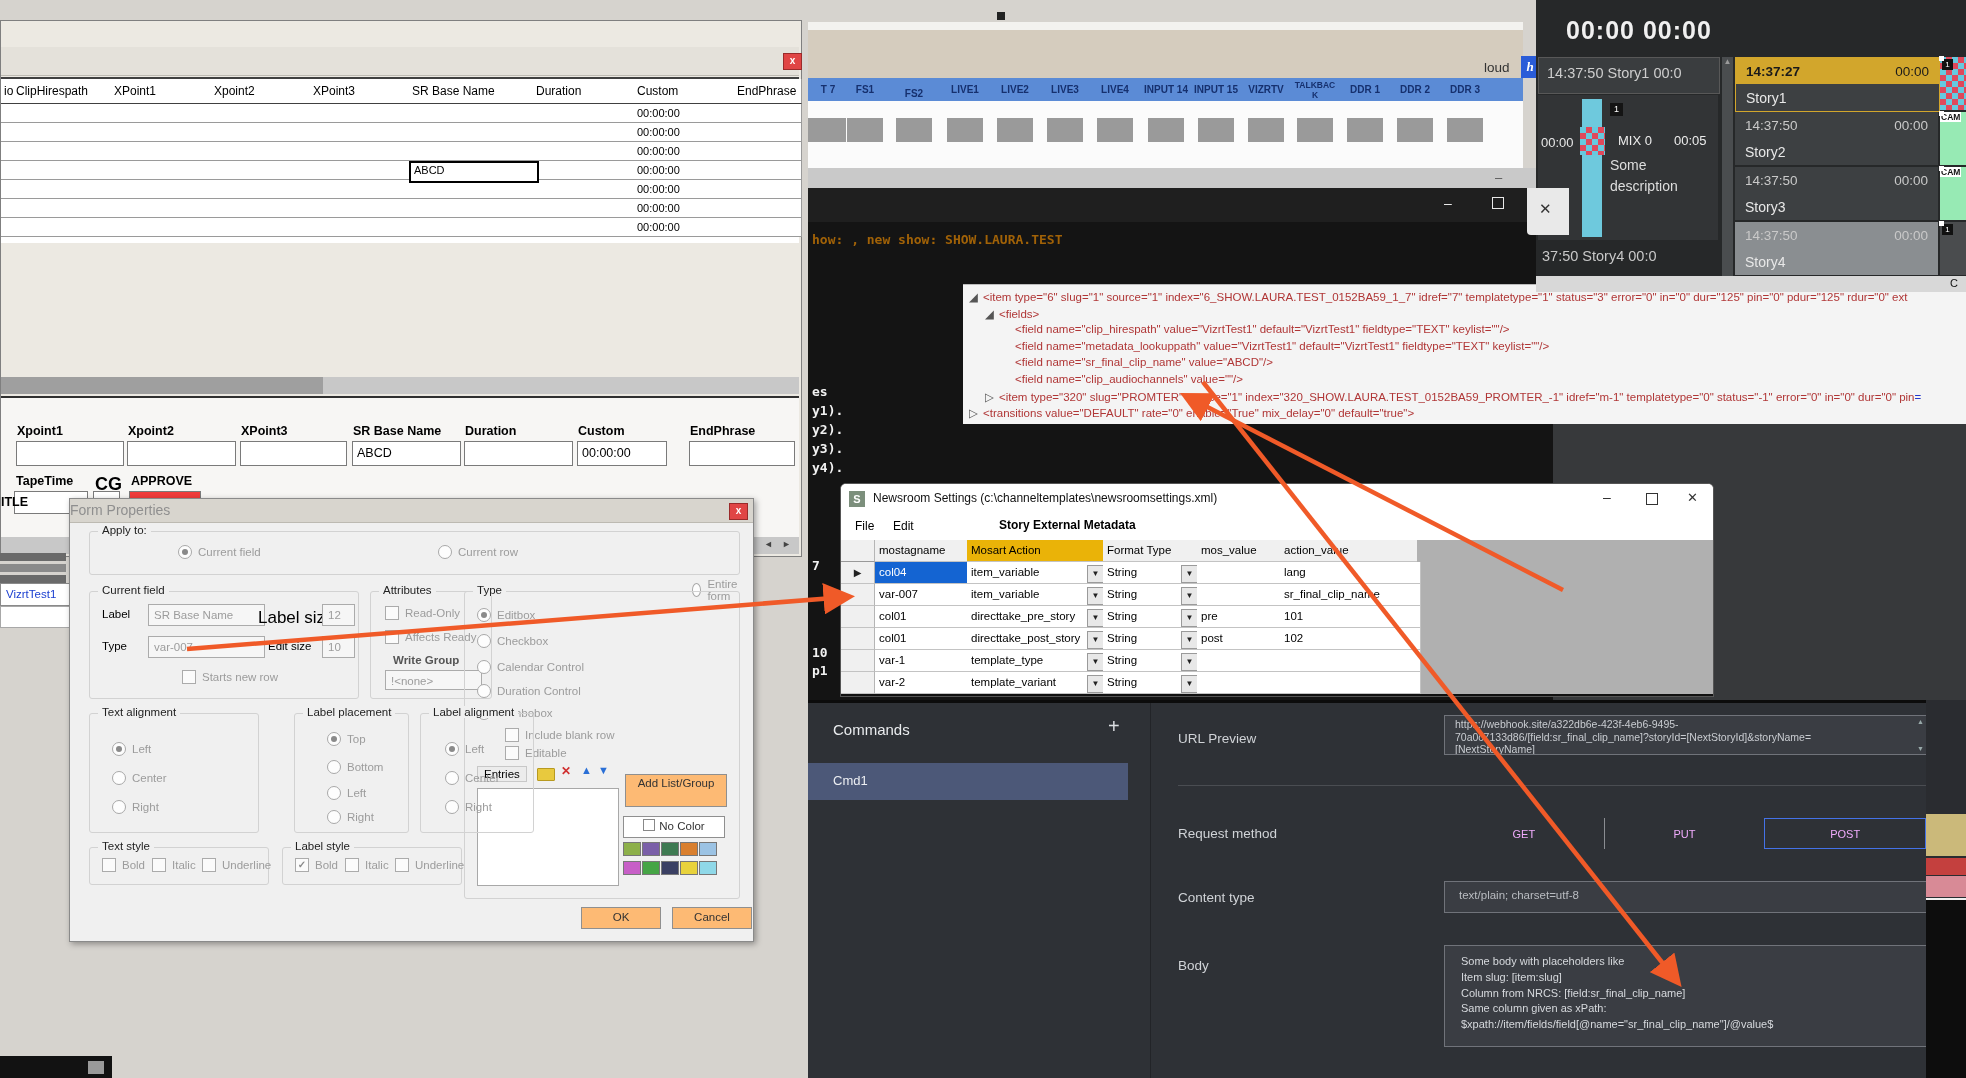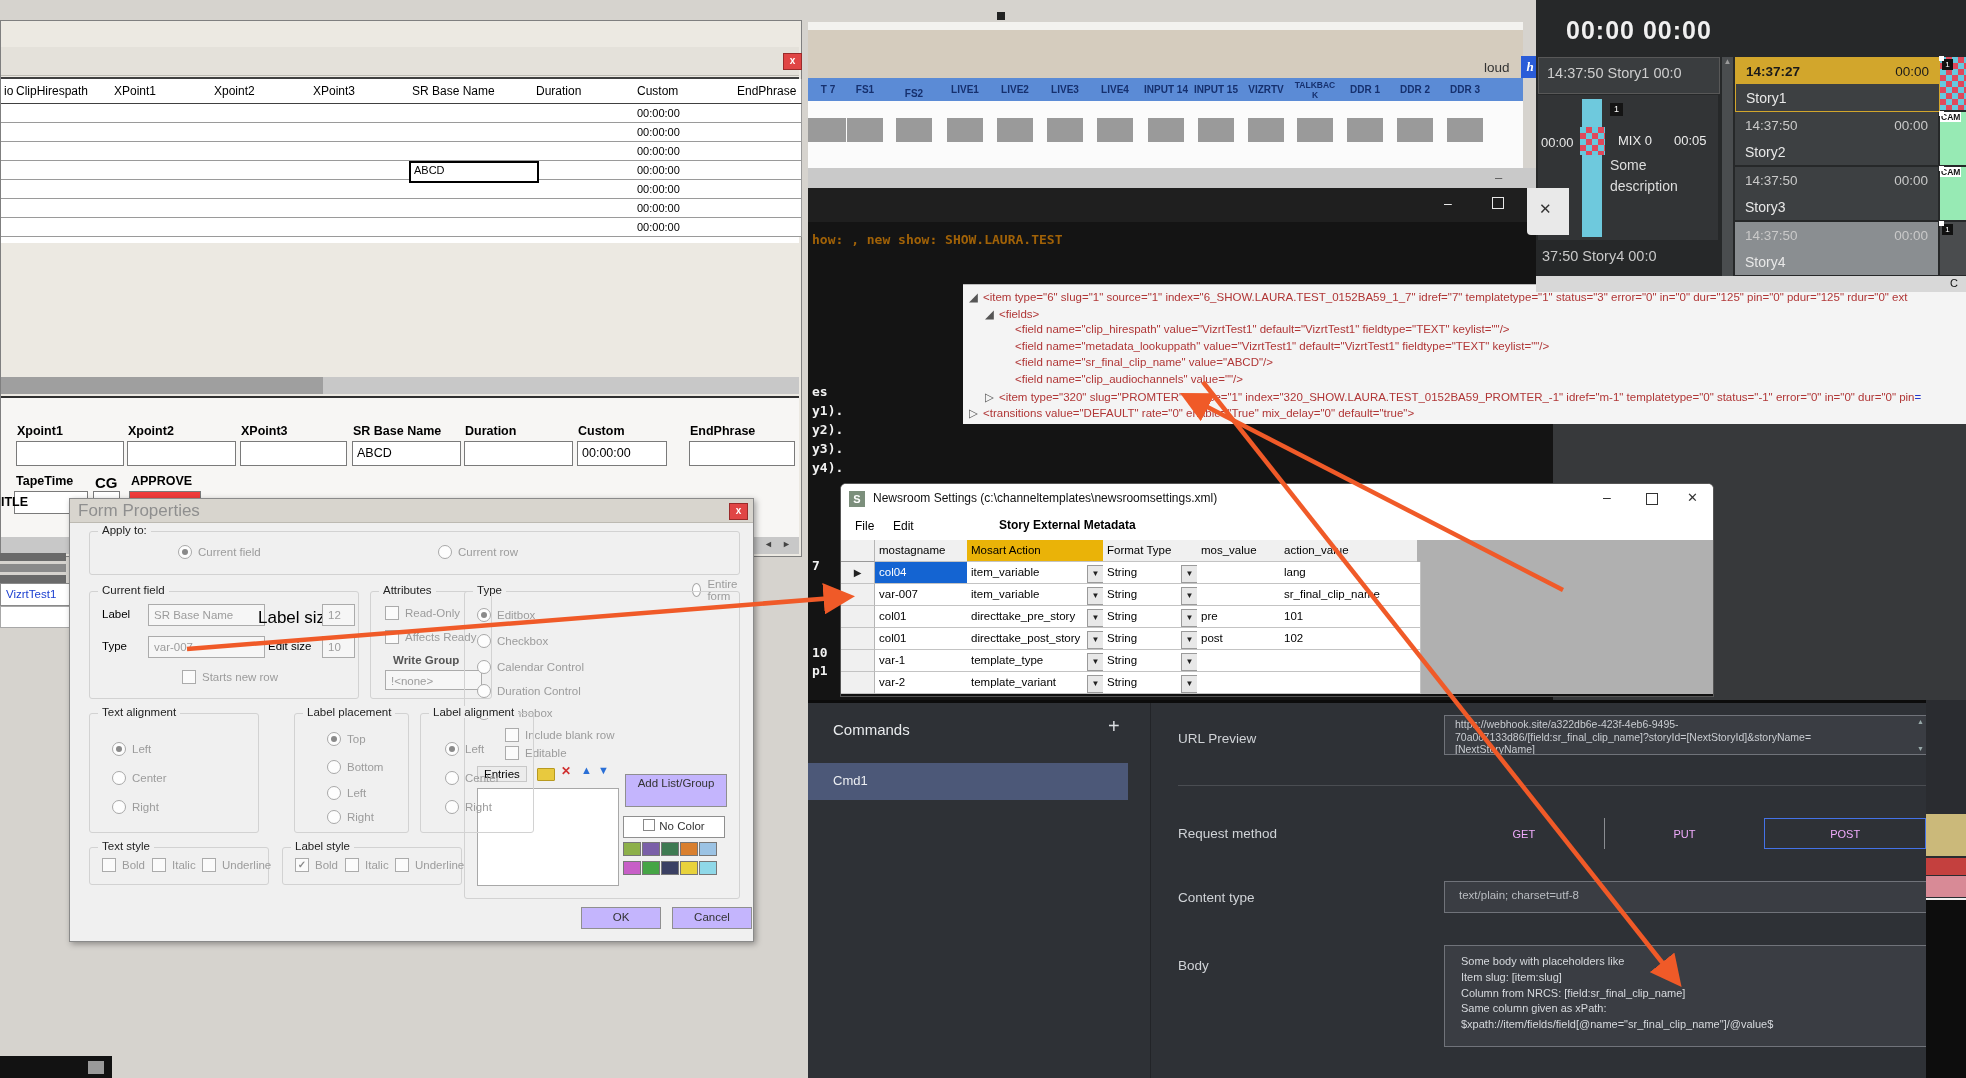--- a/index.html
+++ b/index.html
@@ -10,31 +10,31 @@
   .win{background:#ece9e2;border:1px solid #7f7f7f;}
   .closeX{background:#e04545;color:#fff;font:bold 10px "Liberation Sans",sans-serif;
     text-align:center;line-height:14px;border:1px solid #9a2a2a;cursor:default;}
   
   .gtable{background:#fff;border-top:2px solid #404040;}
   .gcell{position:absolute;border-right:1px solid #9a9a9a;border-bottom:1px solid #9a9a9a;
     font-size:11px;line-height:18px;padding-left:3px;overflow:hidden;white-space:nowrap;background:#fff;}
   .ghead{font-size:12px;font-weight:normal;background:#fff;border-bottom:1px solid #404040;line-height:24px;}
   
   .dlg{background:#f0f0f0;border:1px solid #8a8a8a;box-shadow:2px 2px 6px rgba(0,0,0,.35);}
-  .dlg-title{background:#d8d5ce;color:#8f8f8f;font-size:17px;line-height:23px;padding-left:8px;border-bottom:1px solid #bdbab2;}
+  .dlg-title{background:#d8d5ce;color:#8f8f8f;font-size:14px;line-height:23px;border-bottom:1px solid #bdbab2;}
   .grp{position:absolute;border:1px solid #d2d2d2;border-radius:3px;}
   .grp>.legend{position:absolute;top:-8px;left:8px;background:#f0f0f0;padding:0 4px;font-size:11.5px;color:#222;}
   .radio{position:absolute;display:flex;align-items:center;gap:6px;font-size:11.5px;color:#9c9c9c;}
   .radio .rc{width:12px;height:12px;border-radius:50%;border:1px solid #a8a8a8;background:#fdfdfd;position:relative;}
   .radio.sel .rc:after{content:"";position:absolute;left:3px;top:3px;width:6px;height:6px;border-radius:50%;background:#8a8a8a;}
   .check{position:absolute;display:flex;align-items:center;gap:6px;font-size:11.5px;color:#9c9c9c;}
   .check .cb{width:12px;height:12px;border:1px solid #ababab;background:#fbfbfb;font:bold 10px/12px "Liberation Sans",sans-serif;text-align:center;color:#8a8a8a;}
   .tbox{position:absolute;border:1px solid #ababab;background:#f6f6f6;color:#9c9c9c;font-size:11.5px;
     line-height:20px;padding-left:5px;overflow:hidden;white-space:nowrap;}
-  .btn{position:absolute;background:#c4b5fd;border:1px solid #8f8f8f;font-size:11.5px;color:#333;
+  .btn{position:absolute;background:#fdba74;border:1px solid #8f8f8f;font-size:11.5px;color:#333;
     text-align:center;cursor:default;}
   .flabel{position:absolute;font-weight:bold;font-size:12.5px;white-space:nowrap;}
   
   .mono{font-family:"DejaVu Sans Mono",monospace;}
   
   .xline{position:absolute;font-size:11.5px;white-space:nowrap;color:#b03636;}
   .xline .v{color:#2337cc;}
   .xline .ex{color:#555;display:inline-block;width:14px;}
   
   .ncell{position:absolute;background:#fff;border-right:1px solid #c3c3c3;border-bottom:1px solid #c3c3c3;
@@ -149,21 +149,21 @@
         <div class="abs" style="left: 352px; top: 28px; font-weight: bold; font-size: 12.5px; white-space: nowrap;">SR Base Name</div>
         <div class="abs" style="left: 351px; top: 45px; width: 103px; height: 23px; background: rgb(255, 255, 255); border: 1px solid rgb(122, 122, 122); font-size: 12.5px; line-height: 22px; padding-left: 4px;">ABCD</div>
         <div class="abs" style="left: 464px; top: 28px; font-weight: bold; font-size: 12.5px; white-space: nowrap;">Duration</div>
         <div class="abs" style="left: 463px; top: 45px; width: 103px; height: 23px; background: rgb(255, 255, 255); border: 1px solid rgb(122, 122, 122); font-size: 12.5px; line-height: 22px; padding-left: 4px;"></div>
         <div class="abs" style="left: 577px; top: 28px; font-weight: bold; font-size: 12.5px; white-space: nowrap;">Custom</div>
         <div class="abs" style="left: 576px; top: 45px; width: 84px; height: 23px; background: rgb(255, 255, 255); border: 1px solid rgb(122, 122, 122); font-size: 12.5px; line-height: 22px; padding-left: 4px;">00:00:00</div>
         <div class="abs" style="left: 689px; top: 28px; font-weight: bold; font-size: 12.5px; white-space: nowrap;">EndPhrase</div>
         <div class="abs" style="left: 688px; top: 45px; width: 100px; height: 23px; background: rgb(255, 255, 255); border: 1px solid rgb(122, 122, 122); font-size: 12.5px; line-height: 22px; padding-left: 4px;"></div>
         <div class="abs" style="left: 15px; top: 78px; font-weight: bold; font-size: 12.5px;">TapeTime</div>
         <div class="abs" style="left: 13px; top: 95px; width: 72px; height: 21px; background: rgb(255, 255, 255); border: 1px solid rgb(122, 122, 122);"></div>
-        <div class="abs" style="left: 94px; top: 78px; font-weight: bold; font-size: 15px;">CG</div>
+        <div class="abs" style="left: 94px; top: 78px; font-weight: bold; font-size: 18px;">CG</div>
         <div class="abs" style="left: 92px; top: 95px; width: 25px; height: 21px; background: rgb(255, 255, 255); border: 1px solid rgb(122, 122, 122);"></div>
         <div class="abs" style="left: 130px; top: 78px; font-weight: bold; font-size: 12.5px;">APPROVE</div>
         <div class="abs" style="left: 128px; top: 95px; width: 70px; height: 21px; background: rgb(240, 59, 59); border: 1px solid rgb(122, 122, 122);"></div>
       </div>
     <div class="abs flabel" style="left:0px;top:474px;">ITLE</div>
     <div class="abs" style="left:0;top:516px;width:798px;height:17px;background:#c8c8c8;">
       <div class="abs" style="right:26px;top:2px;font-size:9px;color:#444;">◄</div>
       <div class="abs" style="right:8px;top:2px;font-size:9px;color:#444;">►</div>
     </div>
   </div>

